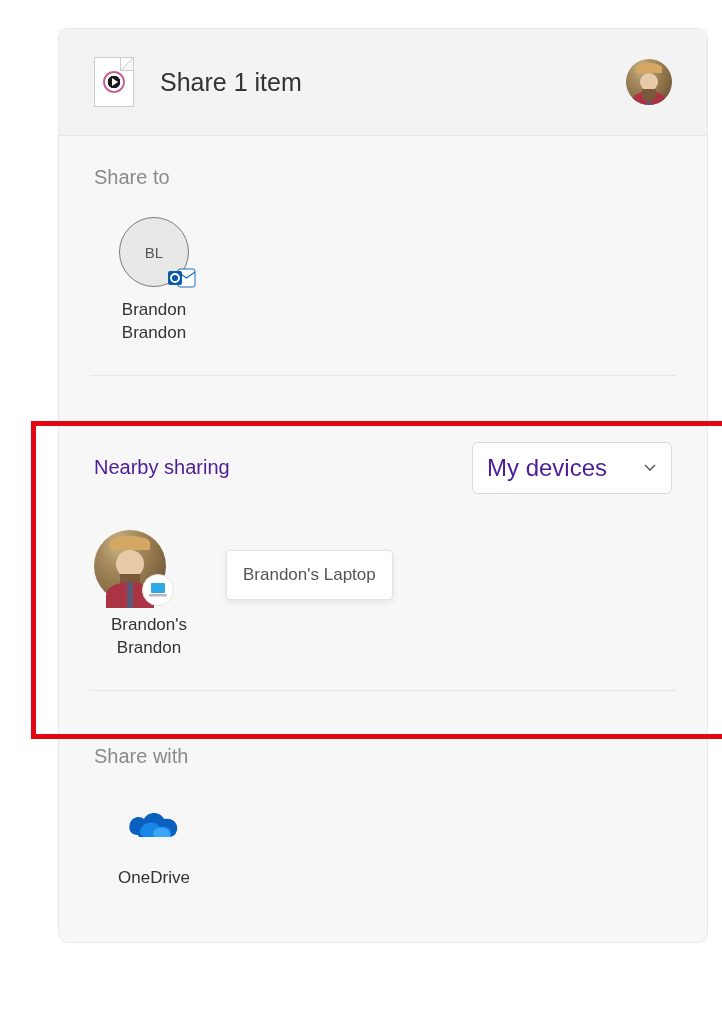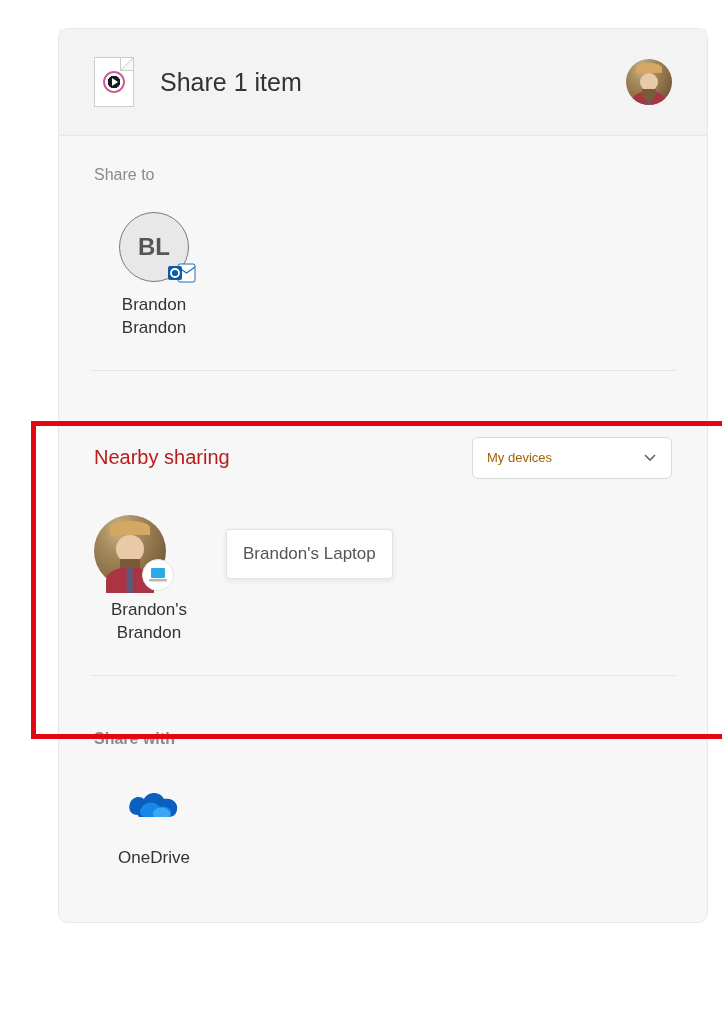--- a/index.html
+++ b/index.html
@@ -127,21 +127,21 @@
       width: 34px;
       height: 20px;
       background: linear-gradient(90deg, #a34 0%, #a34 40%, #468 50%, #a34 60%, #a34 100%);
       border-radius: 50% 50% 0 0;
       z-index: 1;
     }
     .body-section {
       padding: 30px 35px 36px 35px;
     }
     .section-title {
-      font-size: 16px;
+      font-size: 20px;
       color: #8a8a8a;
       margin-bottom: 28px;
       font-weight: 400;
     }
     .contacts-row {
       display: flex;
       gap: 28px;
     }
     .contact-item {
       display: flex;
@@ -156,23 +156,23 @@
       border-radius: 50%;
       background: #e8e8e8;
       border: 1.5px solid #7a7a7a;
       display: flex;
       align-items: center;
       justify-content: center;
       position: relative;
       margin-bottom: 12px;
     }
     .initials {
-      font-size: 24px;
+      font-size: 15px;
       color: #555555;
-      font-weight: 700;
+      font-weight: 400;
     }
     .outlook-badge {
       position: absolute;
       bottom: -4px;
       right: -8px;
       width: 28px;
       height: 24px;
     }
     .contact-label {
       font-size: 17px;
@@ -191,37 +191,37 @@
     }
     .nearby-header {
       display: flex;
       align-items: center;
       justify-content: space-between;
       margin-bottom: 36px;
       padding: 0 25px;
     }
     .nearby-title {
       font-size: 20px;
-      color: #b91c1c;
+      color: #4c1d95;
       font-weight: 400;
     }
     .dropdown {
       display: flex;
       align-items: center;
       background: #ffffff;
       border: 1px solid #dadada;
       border-radius: 6px;
       padding: 11px 14px;
       min-width: 200px;
       cursor: pointer;
       justify-content: space-between;
     }
     .dropdown-label {
-      font-size: 13px;
-      color: #a16207;
+      font-size: 24px;
+      color: #4c1d95;
     }
     .chevron {
       margin-left: 14px;
     }
     .devices-row {
       display: flex;
       gap: 22px;
       padding: 0 25px;
       position: relative;
     }
@@ -291,21 +291,21 @@
     }
     .device-label {
       font-size: 17px;
       color: #333333;
       text-align: center;
       line-height: 1.35;
     }
     .tooltip {
       position: absolute;
       left: 157px;
-      top: 14px;
+      top: 20px;
       background: #ffffff;
       border: 1px solid #e2e2e2;
       border-radius: 4px;
       padding: 12px 16px;
       font-size: 17px;
       color: #555555;
       line-height: 1.4;
       box-shadow: 0 2px 6px rgba(0,0,0,0.08);
       white-space: nowrap;
     }
@@ -315,24 +315,24 @@
       pointer-events: none;
       left: -28px;
       top: 392px;
       width: 706px;
       height: 318px;
     }
     .share-with-section {
       padding: 18px 35px 54px 35px;
     }
     .share-with-title {
-      font-size: 16px;
+      font-size: 20px;
       color: #8a8a8a;
       margin-bottom: 30px;
-      font-weight: 700;
+      font-weight: 400;
     }
     .apps-row {
       display: flex;
       gap: 50px;
     }
     .app-item {
       display: flex;
       flex-direction: column;
       align-items: center;
       width: 120px;

